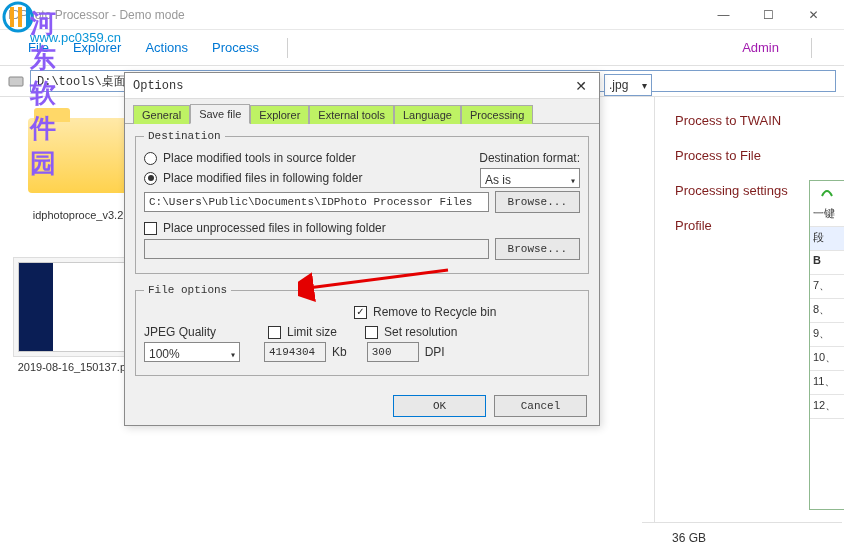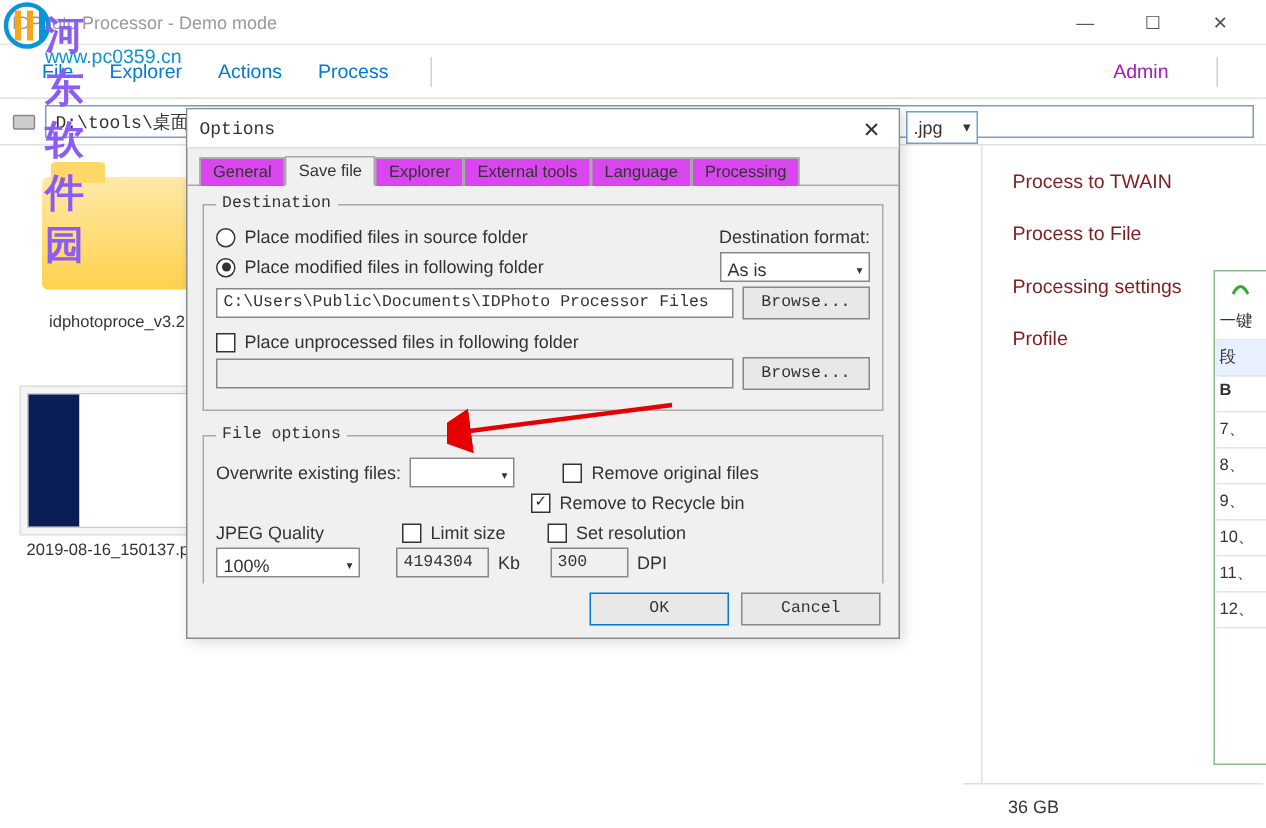--- a/index.html
+++ b/index.html
@@ -27,21 +27,21 @@
 .folder-icon::before{content:"";position:absolute;top:-10px;left:6px;width:36px;height:14px;background:#ffd868;border-radius:3px 3px 0 0}
 .sidebar{flex:1;padding:16px 20px;display:flex;flex-direction:column;gap:20px}
 .sidebar .link{color:#7f1d1d;cursor:pointer;font-size:13px}
 .statusbar{position:absolute;bottom:0;right:2px;height:30px;border-top:1px solid #e0e0e0;width:200px;display:flex;align-items:center;justify-content:flex-start;padding:0 30px;font-size:12px;background:#fff}
 
 .dialog{position:absolute;left:124px;top:72px;width:476px;height:354px;background:#f0f0f0;border:1px solid #8a8a8a;z-index:50;box-shadow:2px 2px 8px rgba(0,0,0,.15)}
 .dialog .dtitle{height:26px;background:#fff;display:flex;align-items:center;padding:0 8px;border-bottom:1px solid #ddd}
 .dialog .dtitle span{flex:1;font-family:"Courier New",monospace}
 .dialog .dclose{width:20px;text-align:center;cursor:pointer;font-size:14px}
 .tabs{display:flex;padding-left:8px;height:24px;align-items:flex-end;position:relative;top:1px;font-family:"Courier New",monospace}
-.tab{padding:3px 8px;border:1px solid #aaa;border-bottom:none;background:#d946ef;margin-right:0;font-size:11px;cursor:pointer}
+.tab{padding:3px 8px;border:1px solid #aaa;border-bottom:none;background:#bef264;margin-right:0;font-size:11px;cursor:pointer}
 .tab.active{background:#f0f0f0;position:relative;border-bottom:1px solid #f0f0f0;z-index:2}
 .tabpanel{border-top:1px solid #aaa;padding:6px 10px;height:calc(100% - 26px - 24px - 36px);font-family:"Courier New",monospace;font-size:11px;overflow:hidden}
 fieldset{border:1px solid #aaa;padding:6px 8px 10px;margin-bottom:10px}
 legend{padding:0 4px;font-family:"Courier New",monospace;font-size:11px}
 .row{display:flex;align-items:center;gap:6px;margin:3px 0;font-family:"Courier New",monospace;font-size:11px}
 .radio,.check{width:13px;height:13px;border:1px solid #333;display:inline-flex;align-items:center;justify-content:center;background:#fff}
 .radio{border-radius:50%}
 .radio.on::after{content:"";width:6px;height:6px;background:#333;border-radius:50%}
 .check.on::after{content:"✓";font-size:10px;line-height:1;color:#222}
 .txt{height:20px;border:1px solid #888;background:#fff;padding:1px 4px;font-family:"Courier New",monospace;font-size:11px}
@@ -196,21 +196,21 @@
     <div class="tab">Explorer</div>
     <div class="tab">External tools</div>
     <div class="tab">Language</div>
     <div class="tab">Processing</div>
   </div>
   <div class="tabpanel">
     <fieldset>
       <legend>Destination</legend>
       <div class="row">
         <span class="radio"></span>
-        <span>Place modified files in source folder</span>
+        <span>Place modified tools in source folder</span>
         <span style="margin-left:auto">Destination format:</span>
       </div>
       <div class="row">
         <span class="radio on"></span>
         <span>Place modified files in following folder</span>
         <span class="combo" style="margin-left:auto;width:100px">
             <span>As is</span>
           </span>
       </div>
       <div class="row">
@@ -221,29 +221,20 @@
         <span class="check"></span>
         <span>Place unprocessed files in following folder</span>
       </div>
       <div class="row">
         <input class="txt ro" style="flex: 1 1 0%;" disabled="">
         <button class="btn">Browse...</button>
       </div>
     </fieldset>
     <fieldset>
       <legend>File options</legend>
-      <div class="row">
-        <span>Overwrite existing files:</span>
-        <span class="combo" style="width:40px">
-            <span></span>
-          </span>
-        <span style="width:20px"></span>
-        <span class="check"></span>
-        <span>Remove original files</span>
-      </div>
       <div class="row">
         <span style="width:204px"></span>
         <span class="check on"></span>
         <span>Remove to Recycle bin</span>
       </div>
       <div class="row" style="margin-top:6px">
         <span style="width:90px">JPEG Quality</span>
         <span style="width:22px"></span>
         <span class="check"></span>
         <span>Limit size</span>

